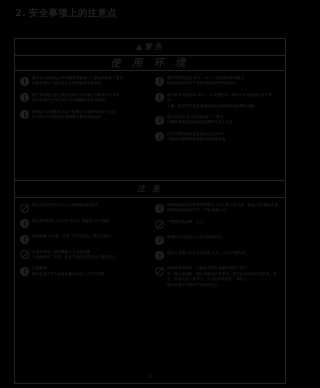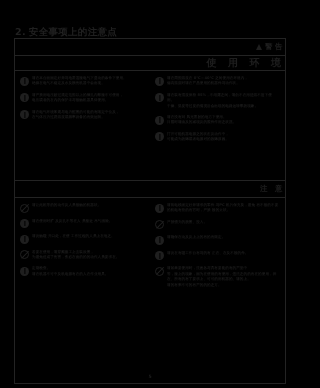--- a/index.html
+++ b/index.html
@@ -19,21 +19,21 @@
   .page {
     position: absolute;
     inset: 0;
     background: #000000;
   }
 
   
   .section-title {
     position: absolute;
     left: 15px;
-    top: 26px;
+    top: 7px;
     font-size: 9.5px;
     font-weight: bold;
     color: #202020;
     letter-spacing: 0.3px;
     white-space: nowrap;
     line-height: 12px;
   }
   .section-title .num {
     margin-right: 3px;
   }
@@ -45,23 +45,24 @@
     right: 14px;
     border: 1px solid #232323;
     box-sizing: border-box;
     background: #000000;
   }
   #warning-box { top: 38px; height: 153px; }
   #caution-box { top: 180px; height: 204px; }
 
   .band {
     border-bottom: 1px solid #232323;
-    text-align: right;
+    text-align: center;
     color: #1e1e1e;
     font-weight: bold;
+    font-style: italic;
   }
   .band-main {
     height: 16px;
     line-height: 16px;
     font-size: 7.5px;
     letter-spacing: 2.5px;
   }
   .band-sub {
     height: 14px;
     line-height: 14px;

